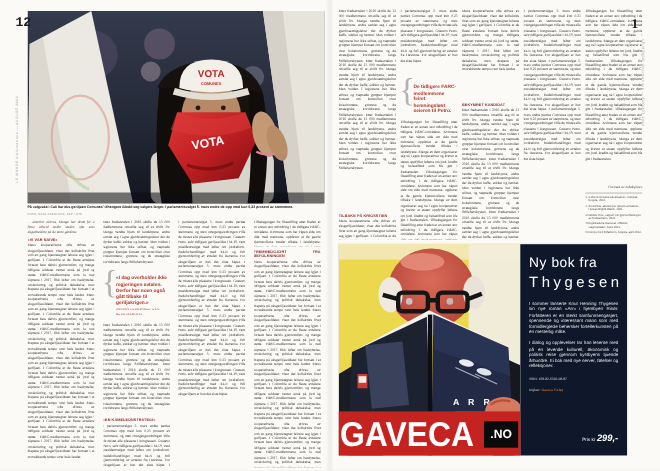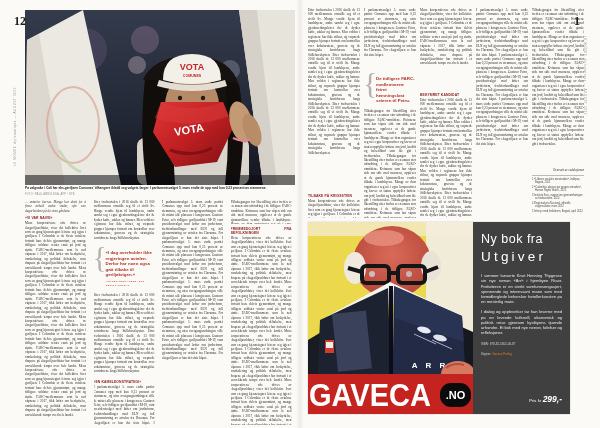--- a/index.html
+++ b/index.html
@@ -41,40 +41,40 @@
   .ad{position:absolute;left:308px;top:222px;width:262px;height:192px;z-index:4;
       box-shadow:0 0 0 .5px #ddd;}
   .ad-photo{position:absolute;left:0;top:0;width:165px;height:192px;}
   .banner{position:absolute;left:0;top:152px;width:165px;height:40px;background:#c5231f;
           overflow:hidden;z-index:3;}
   .banner .brand{position:absolute;left:1px;top:2px;font-family:"Liberation Sans",sans-serif;
           font-weight:bold;font-size:29px;line-height:36px;color:#fff;letter-spacing:0px;
           transform:scaleY(1.08);transform-origin:top left;}
   .banner .tld{position:absolute;right:2px;top:9px;width:31px;height:24px;background:#0b0b0b;
           color:#fff;font-family:"Liberation Sans",sans-serif;font-weight:bold;font-size:11px;
-          display:flex;align-items:center;justify-content:center;border-radius:11px;}
-  .panel{position:absolute;left:165px;top:0;width:97px;height:192px;background:#404040;
+          display:flex;align-items:center;justify-content:center;}
+  .panel{position:absolute;left:165px;top:0;width:97px;height:192px;background:#0f172a;
          color:#f2f2f0;font-family:"Liberation Sans",sans-serif;}
   .panel .inner{position:absolute;left:8px;top:10px;width:81px;}
   .ad-h{font-size:12.5px;line-height:15px;font-weight:normal;color:#fff;letter-spacing:.5px;}
   .ad-h.sp{font-size:13.5px;line-height:19px;letter-spacing:3.2px;}
   .ad-body{font-size:4.1px;line-height:5.3px;text-align:justify;color:#e9e9e6;margin-top:7px;}
   .ad-body.second{margin-top:4.5px;}
   .ad-meta{font-size:3px;line-height:4.2px;color:#cfcfcc;margin-top:6px;}
   .ad-meta .pubv{color:#e07d2c;}
   .price{position:absolute;right:8px;bottom:8px;color:#fff;font-family:"Liberation Sans",sans-serif;}
   .price .pl{font-size:4.2px;margin-right:1.5px;}
   .price .pv{font-size:8.5px;font-weight:bold;font-style:italic;}
 </style>
 </head>
 <body>
 
 <div class="spread">
 
-  <div class="pagenum" style="left:14px;top:14px;">12</div>
+  <div class="pagenum" style="left:14px;top:14px;font-family:Liberation Mono, monospace;">12</div>
   <div class="pagenum" style="left:574px;top:14px;">1</div>
   <div class="edgelabel left" style="left:13px;top:36px;height:130px;">LE MONDE diplomatique — AUGUST 2022</div>
   <div class="edgelabel" style="left:583px;top:36px;height:130px;">LE MONDE diplomatique — AUGUST 2022</div>
 
   <svg class="photo1" viewBox="0 0 270 175">
     <defs>
       <linearGradient id="bg1" x1="0" y1="0" x2="0" y2="1">
         <stop offset="0" stop-color="#343b4c"></stop>
           <stop offset=".6" stop-color="#232836"></stop>
           <stop offset="1" stop-color="#14161f"></stop>
@@ -240,21 +240,21 @@
       <ellipse cx="150" cy="152" rx="17" ry="13" fill="#d7795f"></ellipse>
       <path d="M138,146 q8,-6 18,-3" stroke="#b5503c" stroke-width="2" fill="none"></path>
     </svg>
     <div class="banner">
       <div class="brand">GAVECA</div>
       <div class="tld">.NO</div>
     </div>
     <div class="panel">
       <div class="inner">
         <div class="ad-h">Ny bok fra</div>
-        <div class="ad-h sp">Utgiver</div>
+        <div class="ad-h sp">Thygesen</div>
         <div class="ad-body">I sommer lanserte Knut Henning Thygesen sin nye roman «Arr» i hjembyen Risør. Forfatteren er en sterkt samfunnsengasjert, spennende og interessant mann som med formidlerglede behersker fortellerkunsten på en mesterlig måte.</div>
         <div class="ad-body second">I dialog og opplevelser tar han leserne med på en levende kulturell, økonomisk og politisk reise gjennom kystbyens tjuende århundre. Ei bok med nye nerver, følelser og refleksjoner.</div>
         <div class="ad-meta">ISBN: 978-82-5302-08-87</div>
         <div class="ad-meta"><span>Utgiver: </span><span class="pubv">Gaveca Forlag</span></div>
       </div>
       <div class="price">
         <span class="pl">Pris kr</span><span class="pv">299,-</span>
       </div>
     </div>
   </div>

